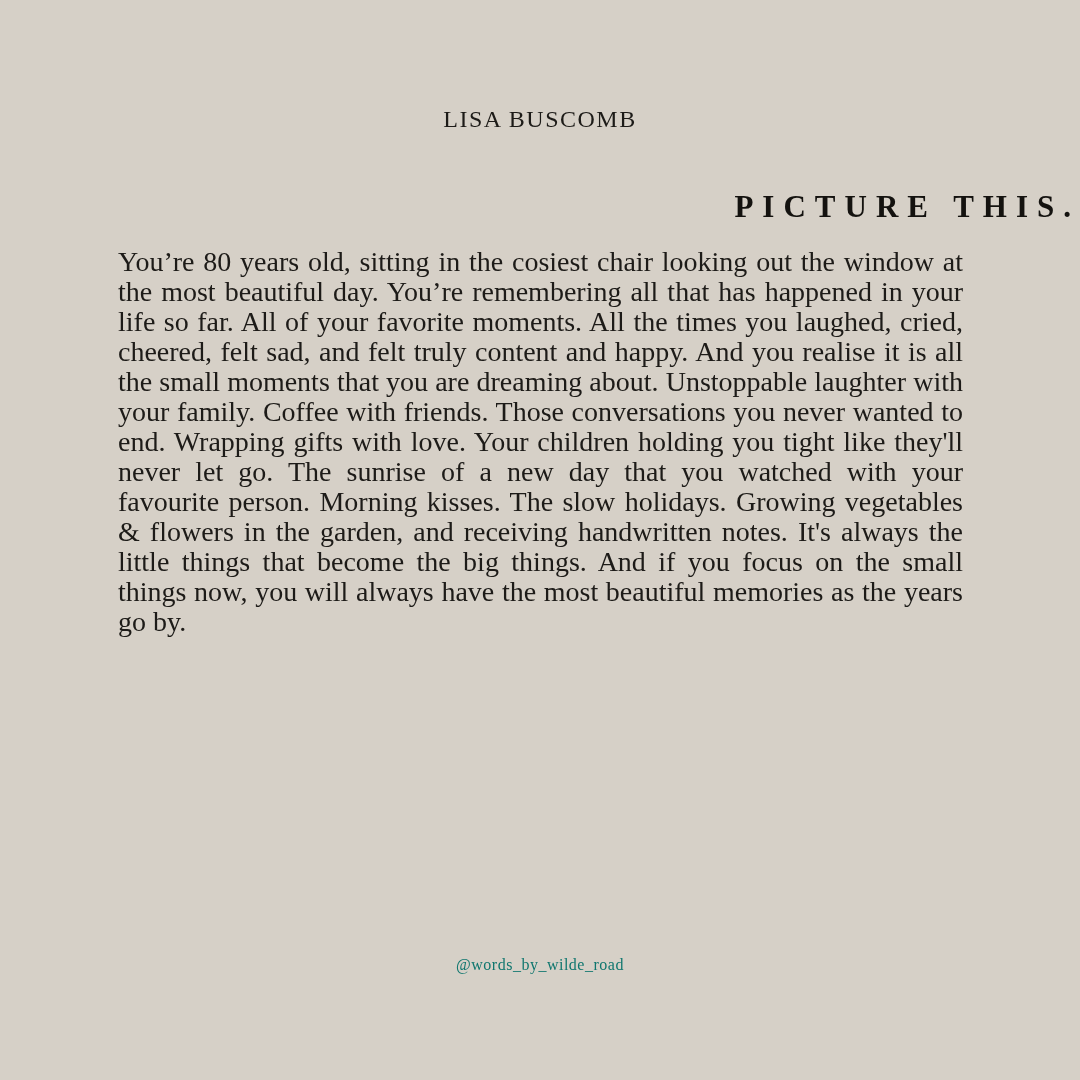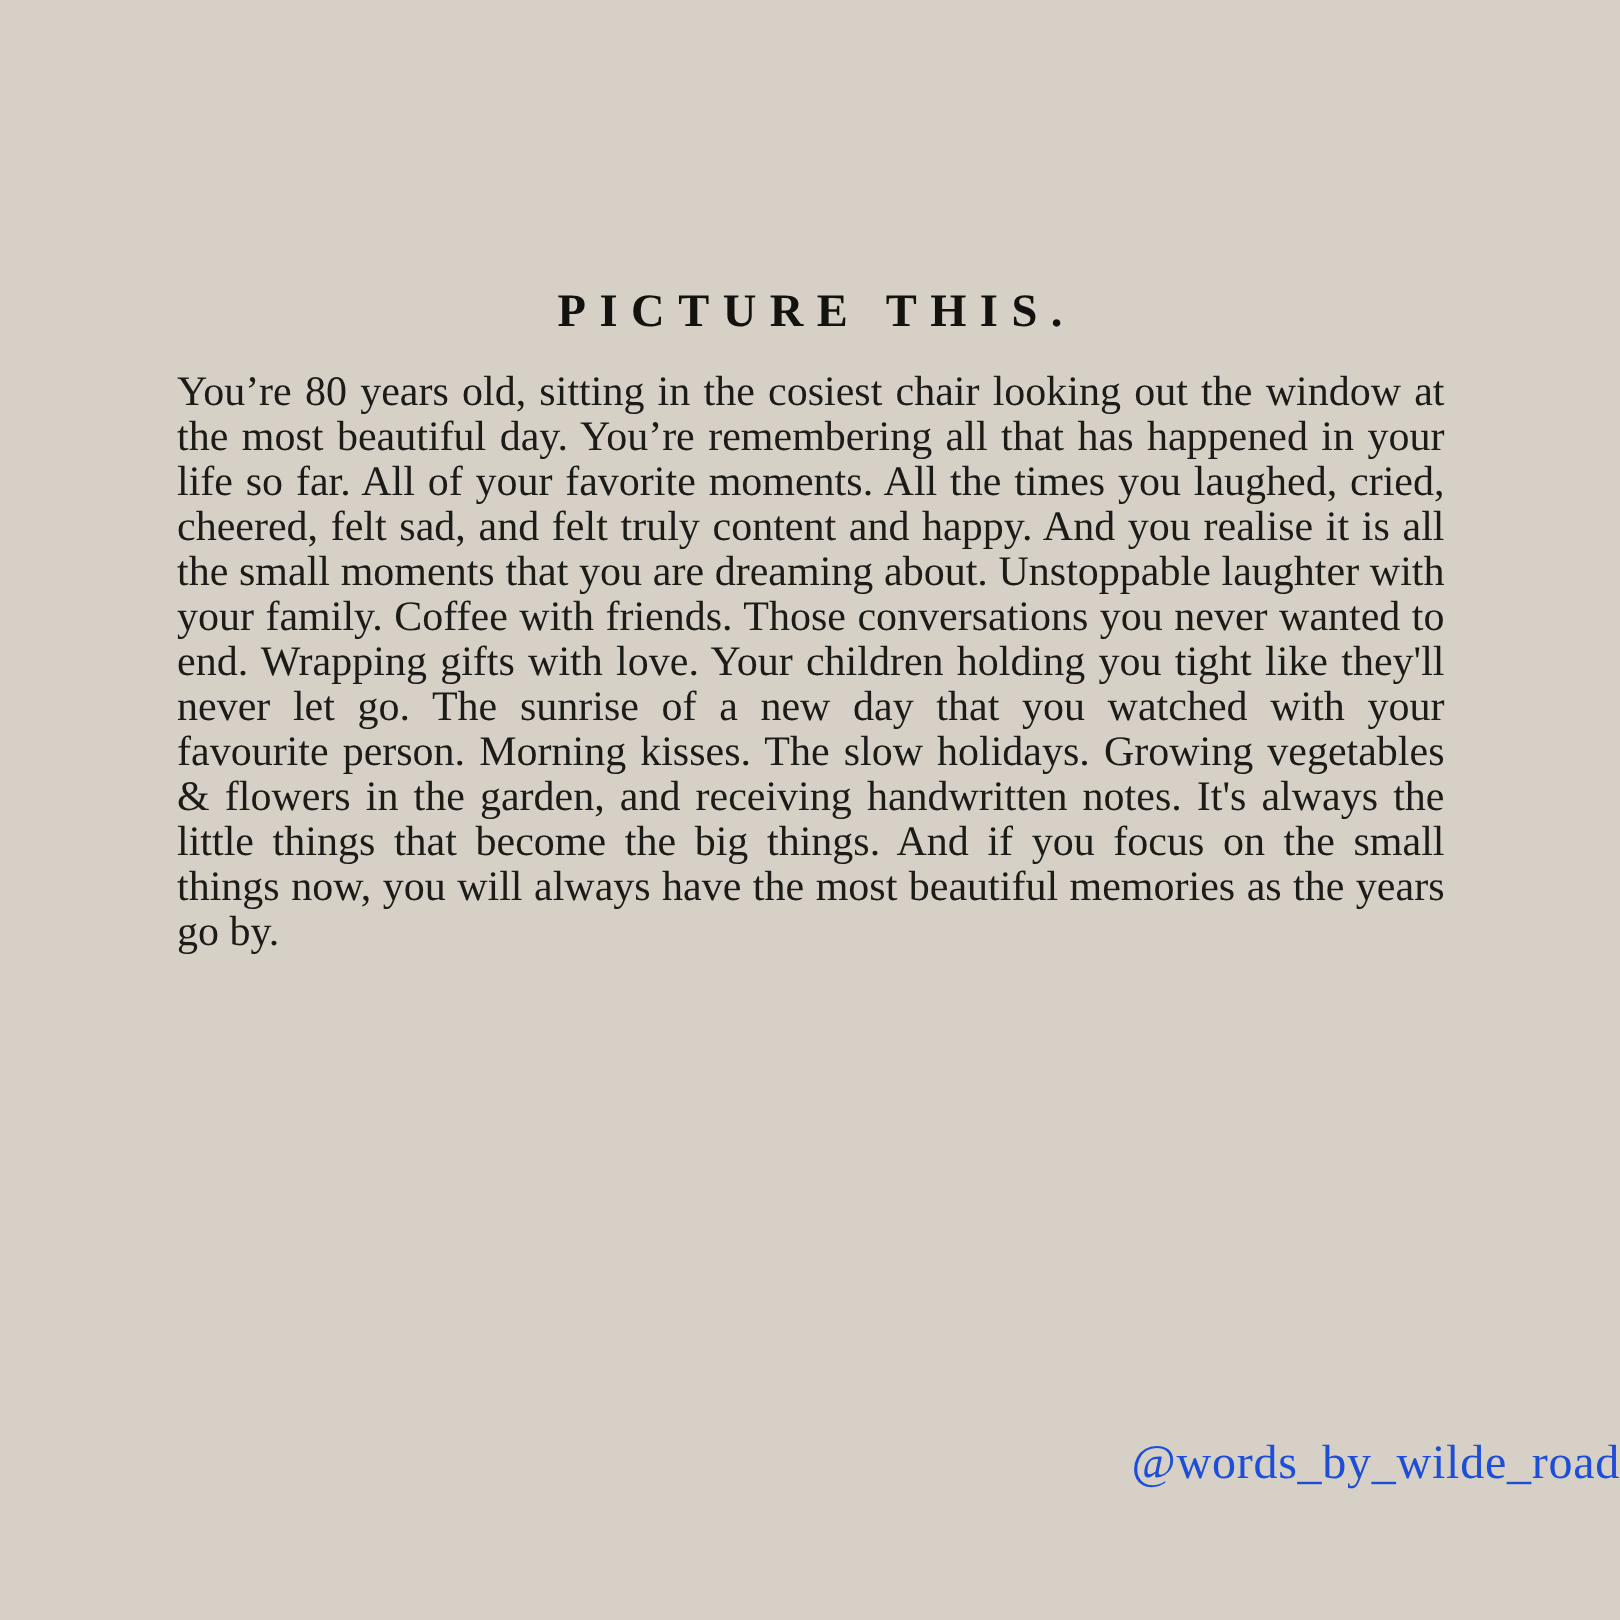--- a/index.html
+++ b/index.html
@@ -25,21 +25,21 @@
     font-size: 24px;
     letter-spacing: 1.5px;
     color: #1d1b18;
   }
   .title {
     position: absolute;
     top: 189px;
     left: 0;
     width: 100%;
     margin: 0;
-    text-align: center;
+    text-align: right;
     font-size: 31px;
     font-weight: 700;
     letter-spacing: 9px;
     text-indent: 9px; 
     color: #14120f;
   }
   .quote {
     position: absolute;
     top: 247px;
     left: 118px;
@@ -49,29 +49,30 @@
     line-height: 30px;
     text-align: justify;
     text-justify: inter-word;
     color: #1d1b18;
   }
   .handle {
     position: absolute;
     top: 956px;
     left: 0;
     width: 100%;
-    text-align: right;
-    font-size: 32px;
+    text-align: center;
+    font-size: 16px;
     letter-spacing: 0.5px;
-    color: #1d4ed8;
+    color: #0f766e;
   }
 </style>
 </head>
 <body>
 
 <div class="card">
+  <div class="author">LISA BUSCOMB</div>
 
   <h1 class="title">PICTURE THIS.</h1>
 
   <p class="quote">You’re 80 years old, sitting in the cosiest chair looking out the window at the most beautiful day. You’re remembering all that has happened in your life so far. All of your favorite moments. All the times you laughed, cried, cheered, felt sad, and felt truly content and happy. And you realise it is all the small moments that you are dreaming about. Unstoppable laughter with your family. Coffee with friends. Those conversations you never wanted to end. Wrapping gifts with love. Your children holding you tight like they'll never let go. The sunrise of a new day that you watched with your favourite person. Morning kisses. The slow holidays. Growing vegetables &amp; flowers in the garden, and receiving handwritten notes. It's always the little things that become the big things. And if you focus on the small things now, you will always have the most beautiful memories as the years go by.</p>
 
   <div class="handle">@words_by_wilde_road</div>
 </div>
 
 </body></html>

